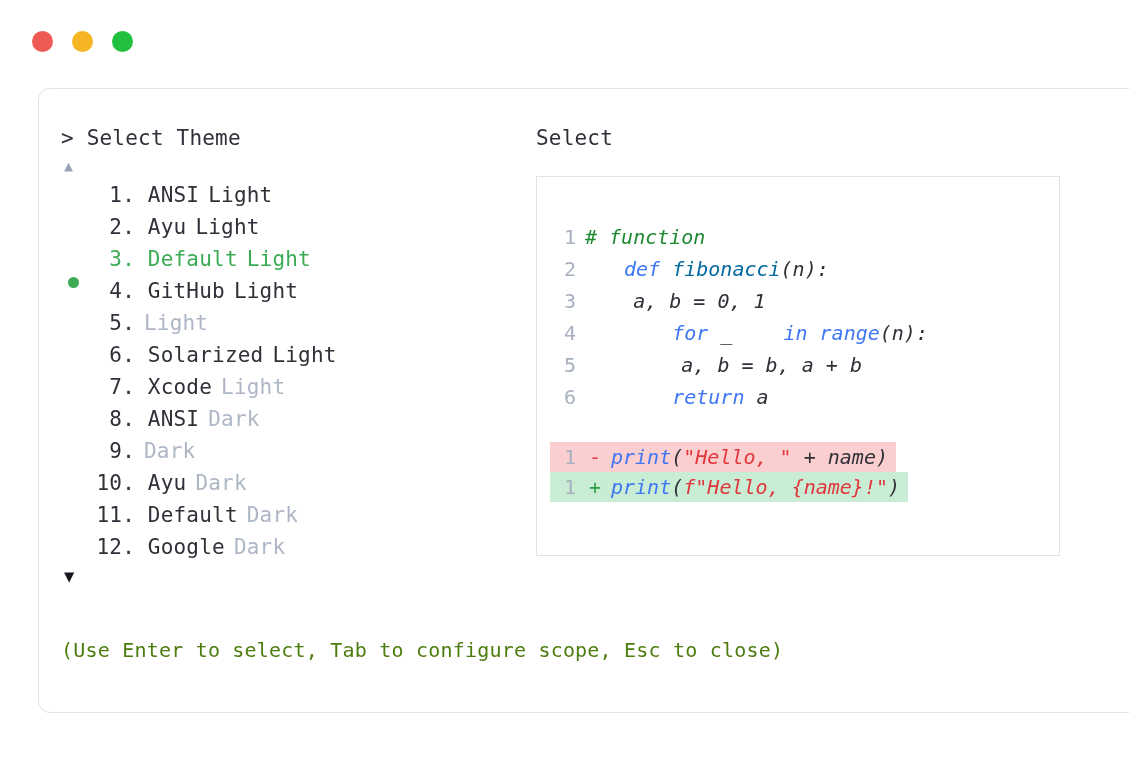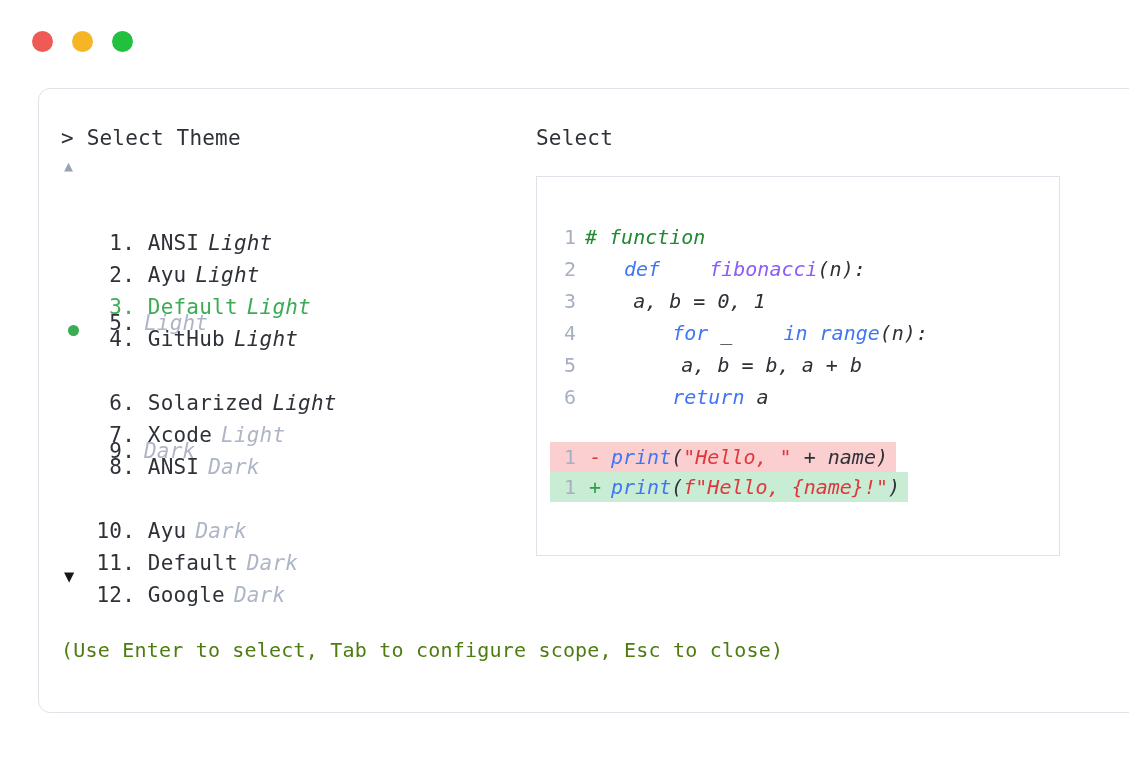--- a/index.html
+++ b/index.html
@@ -102,22 +102,22 @@
     height: 11px;
     border-radius: 50%;
     background: #3cab54;
   }
   .item-index {
     width: 44px;
     flex: 0 0 44px;
     text-align: right;
     color: #2e3138;
   }
-  .item-name { color: #2e3138; margin-top: 48px; }
-  .item-variant { color: #2e3138; padding-left: 9px; font-style: italic; }
+  .item-name { color: #2e3138; }
+  .item-variant { color: #2e3138; padding-left: 9px; }
   .item-variant.muted { color: #aeb6c6; }
   .theme-item.selected .item-index,
   .theme-item.selected .item-dot-sep,
   .theme-item.selected .item-name,
   .theme-item.selected .item-variant { color: #3cab54; }
 
   
   #hint {
     position: absolute;
     left: 22px;
@@ -171,21 +171,21 @@
     width: 26px;
     text-align: right;
     color: #a7b0c0;
     padding-right: 9px;
   }
   .code-text { color: #2e3138; font-style: italic; }
 
   
   .tok-comment { color: #1f8a32; }
   .tok-keyword { color: #3f76f4; margin-left: 39px; }
-  .tok-func    { color: #8b5cf6; margin-left: 37px; }
+  .tok-func    { color: #0369a1; }
   .tok-builtin { color: #3f76f4; }
   .tok-string  { color: #e0363c; }
   .tok-plain   { color: #2e3138; }
 
   
   #diff-area {
     position: absolute;
     left: 13px;
     top: 265px;
     right: 6px;

